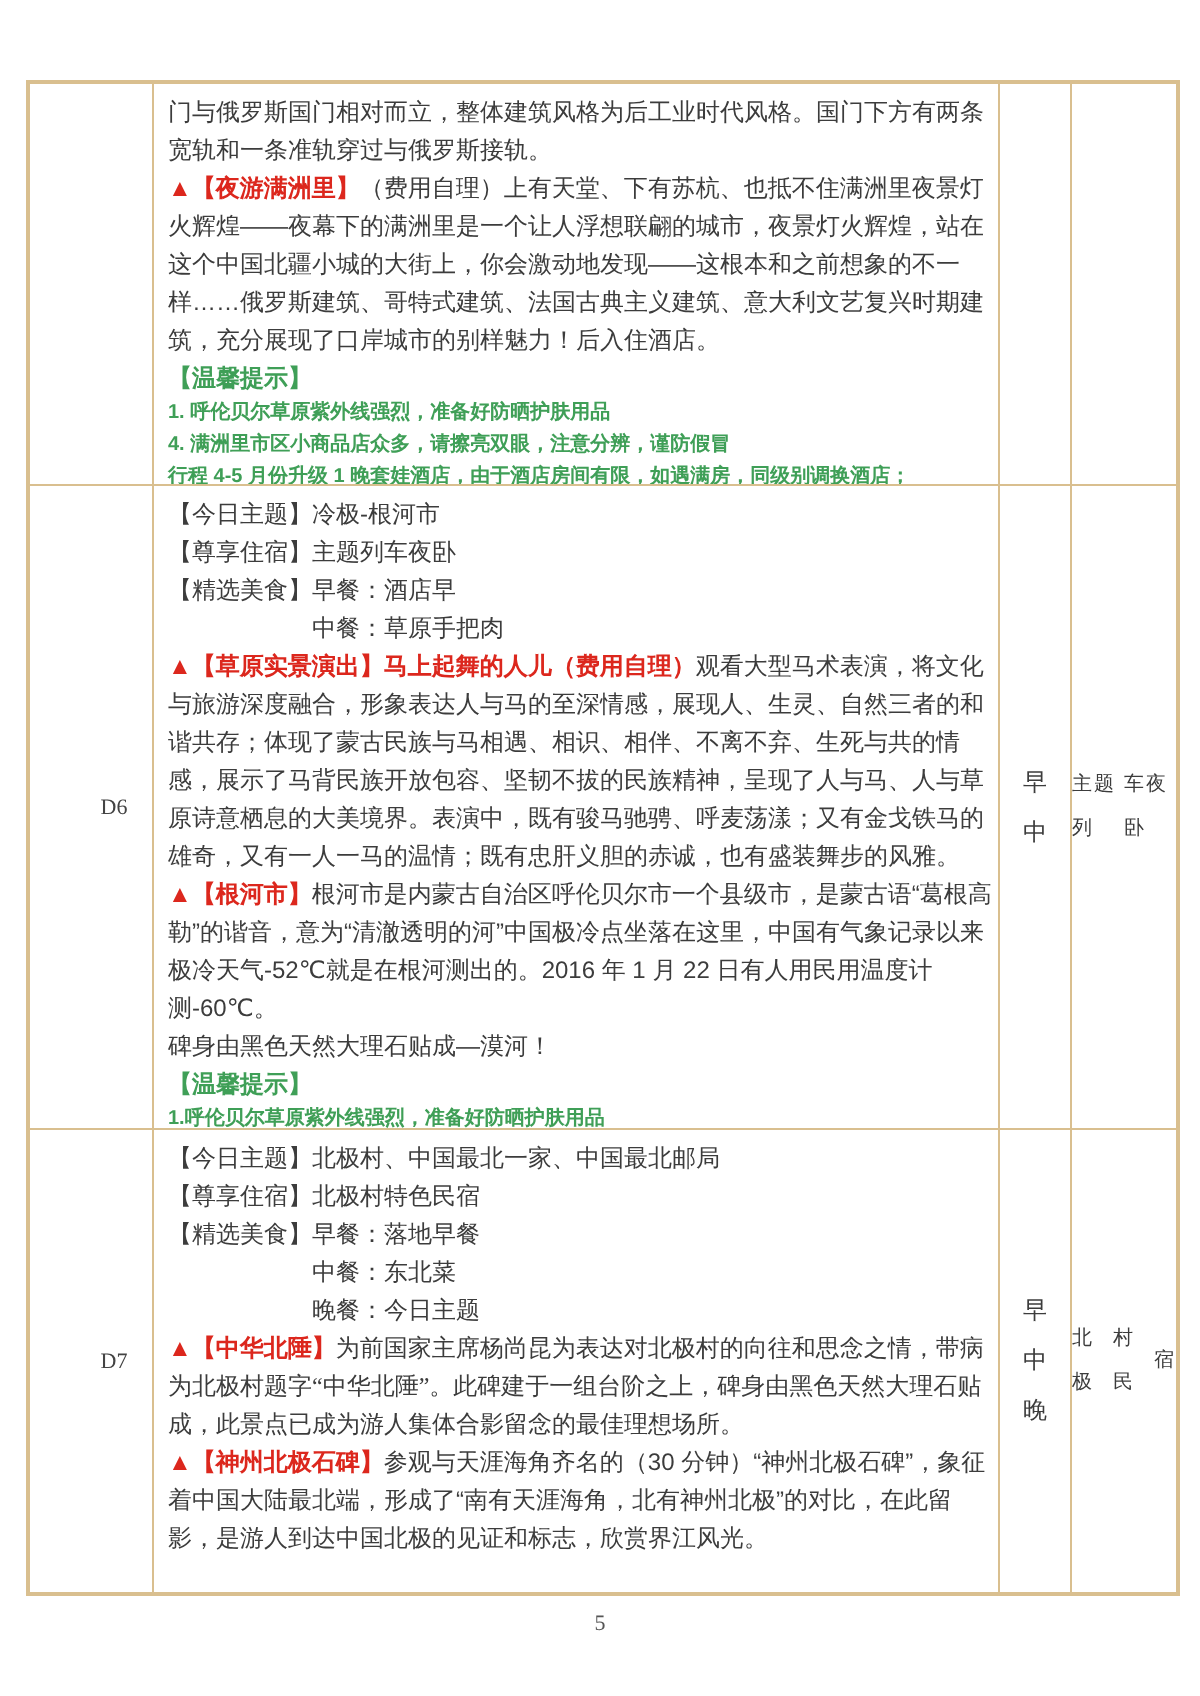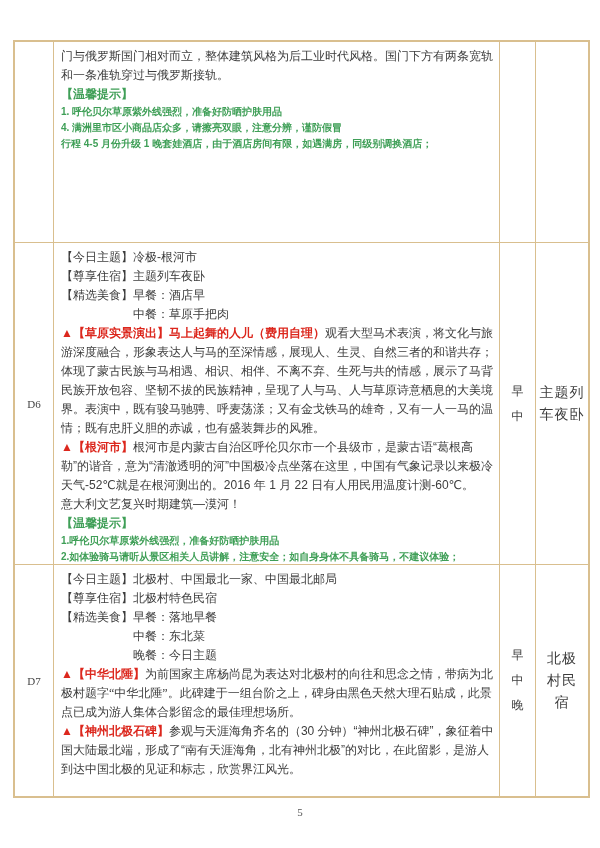--- a/index.html
+++ b/index.html
@@ -18,42 +18,42 @@
     background: #fff;
   }
   .t-row { display: flex; overflow: hidden; }
   .t-row + .t-row { border-top: 1px solid #d9bf8f; }
   .cell { overflow: hidden; }
   .day-cell {
     flex: 0 0 39px;
     border-right: 1px solid #d9bf8f;
     display: flex; align-items: center; justify-content: center;
     font-family: "Liberation Serif", "DejaVu Serif", serif;
-    font-size: 11px; color: #444;
+    font-size: 11px; color: #444; margin-left: 23px;
   }
   .content-cell {
     flex: 1 1 auto;
     border-right: 1px solid #d9bf8f;
     padding: 5px 2px 0 7px;
     font-size: 12px;
     line-height: 19px;
   }
   .meals-cell {
     flex: 0 0 36px;
     border-right: 1px solid #d9bf8f;
     display: flex; flex-direction: column; align-items: center; justify-content: center;
     font-family: "Liberation Serif", "DejaVu Serif", serif;
     font-size: 12px; color: #3c3c3c;
   }
   .meals-cell .meal-line { line-height: 25px; }
   .lodging-cell {
     flex: 0 0 52px;
-    display: flex; flex-direction: column; align-items: center; justify-content: center;
+    display: flex; flex-direction: row; align-items: center; 
     font-family: "Liberation Serif", "DejaVu Serif", serif;
-    font-size: 14px; color: #3c3c3c;
+    font-size: 10px; color: #3c3c3c;
   }
   .lodging-cell .lodging-line { line-height: 22px; letter-spacing: 1px; }
   .blk { margin: 0; }
   .blk.meal { padding-left: 72px; }
   .blk.tiph { color: #3f9f57; font-weight: bold; }
   .blk.tip  { color: #3f9f57; font-weight: bold; font-size: 10px; line-height: 16px; }
   .seg-n { }
   .seg-r { color: #dc271d; font-weight: bold; }
   .seg-b { font-weight: bold; }
   .seg-g { color: #3f9f57; font-weight: bold; }
@@ -69,38 +69,39 @@
   }
 </style>
 </head>
 <body>
 
 <div id="itinerary-table">
     <div class="t-row" style="height: 200px;">
       <div class="cell day-cell"></div>
       <div class="cell content-cell">
         <div class="blk p"><span class="seg-n">门与俄罗斯国门相对而立，整体建筑风格为后工业时代风格。国门下方有两条宽轨和一条准轨穿过与俄罗斯接轨。</span></div>
+        <div class="blk p"><span class="seg-r">▲【夜游满洲里】</span><span class="seg-n">（费用自理）上有天堂、下有苏杭、也抵不住满洲里夜景灯火辉煌——夜幕下的满洲里是一个让人浮想联翩的城市，夜景灯火辉煌，站在这个中国北疆小城的大街上，你会激动地发现——这根本和之前想象的不一样……俄罗斯建筑、哥特式建筑、法国古典主义建筑、意大利文艺复兴时期建筑，充分展现了口岸城市的别样魅力！后入住酒店。</span></div>
         <div class="blk tiph"><span class="seg-g">【温馨提示】</span></div>
         <div class="blk tip"><span class="seg-g">1.  呼伦贝尔草原紫外线强烈，准备好防晒护肤用品</span></div>
         <div class="blk tip"><span class="seg-g">4.  满洲里市区小商品店众多，请擦亮双眼，注意分辨，谨防假冒</span></div>
         <div class="blk tip"><span class="seg-g">行程 4-5 月份升级 1 晚套娃酒店，由于酒店房间有限，如遇满房，同级别调换酒店；</span></div>
       </div>
       <div class="cell meals-cell"></div>
       <div class="cell lodging-cell"></div>
     </div>
     <div class="t-row" style="height: 322px;">
       <div class="cell day-cell">D6</div>
       <div class="cell content-cell">
         <div class="blk p"><span class="seg-n">【今日主题】冷极-根河市</span></div>
         <div class="blk p"><span class="seg-n">【尊享住宿】主题列车夜卧</span></div>
         <div class="blk p"><span class="seg-n">【精选美食】早餐：酒店早</span></div>
         <div class="blk meal"><span class="seg-n">中餐：草原手把肉</span></div>
         <div class="blk p"><span class="seg-r">▲【草原实景演出】马上起舞的人儿（费用自理）</span><span class="seg-n">观看大型马术表演，将文化与旅游深度融合，形象表达人与马的至深情感，展现人、生灵、自然三者的和谐共存；体现了蒙古民族与马相遇、相识、相伴、不离不弃、生死与共的情感，展示了马背民族开放包容、坚韧不拔的民族精神，呈现了人与马、人与草原诗意栖息的大美境界。表演中，既有骏马驰骋、呼麦荡漾；又有金戈铁马的雄奇，又有一人一马的温情；既有忠肝义胆的赤诚，也有盛装舞步的风雅。</span></div>
         <div class="blk p"><span class="seg-r">▲【根河市】</span><span class="seg-n">根河市是内蒙古自治区呼伦贝尔市一个县级市，是蒙古语“葛根高勒”的谐音，意为“清澈透明的河”中国极冷点坐落在这里，中国有气象记录以来极冷天气-52℃就是在根河测出的。2016 年 1 月 22 日有人用民用温度计测-60℃。</span></div>
-        <div class="blk p"><span class="seg-n">意大利文艺复兴时期建筑—漠河！</span></div>
+        <div class="blk p"><span class="seg-n">碑身由黑色天然大理石贴成—漠河！</span></div>
         <div class="blk tiph"><span class="seg-g">【温馨提示】</span></div>
         <div class="blk tip"><span class="seg-g">1.呼伦贝尔草原紫外线强烈，准备好防晒护肤用品</span></div>
         <div class="blk tip"><span class="seg-g">2.如体验骑马请听从景区相关人员讲解，注意安全；如自身身体不具备骑马，不建议体验；</span></div>
       </div>
       <div class="cell meals-cell">
         <div class="meal-line">早</div>
         <div class="meal-line">中</div>
       </div>
       <div class="cell lodging-cell">
         <div class="lodging-line">主题列</div>

